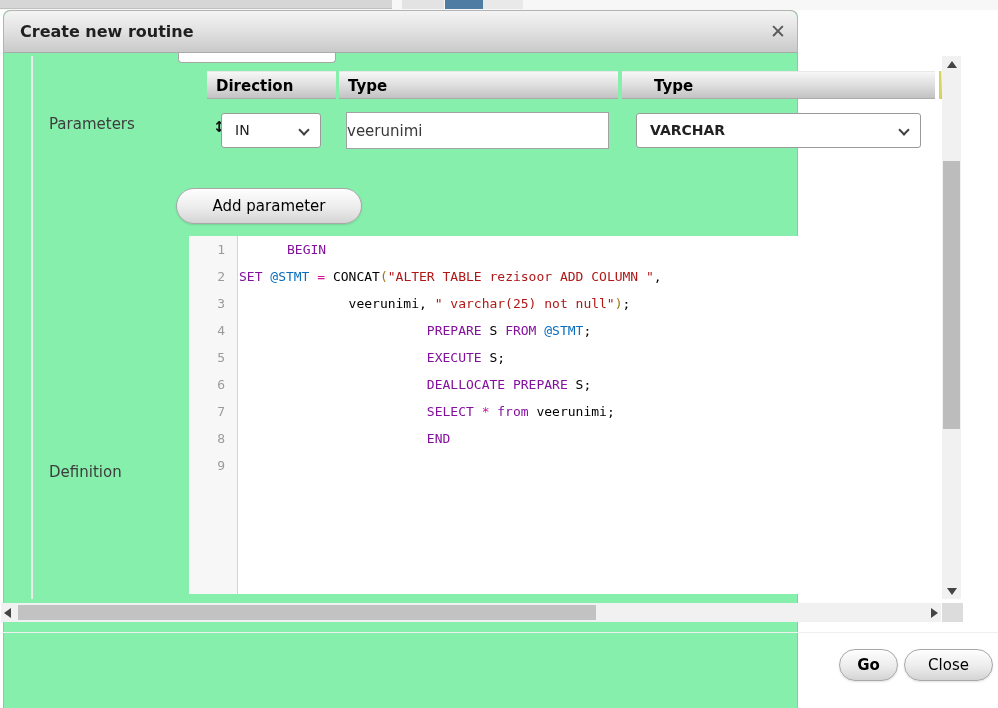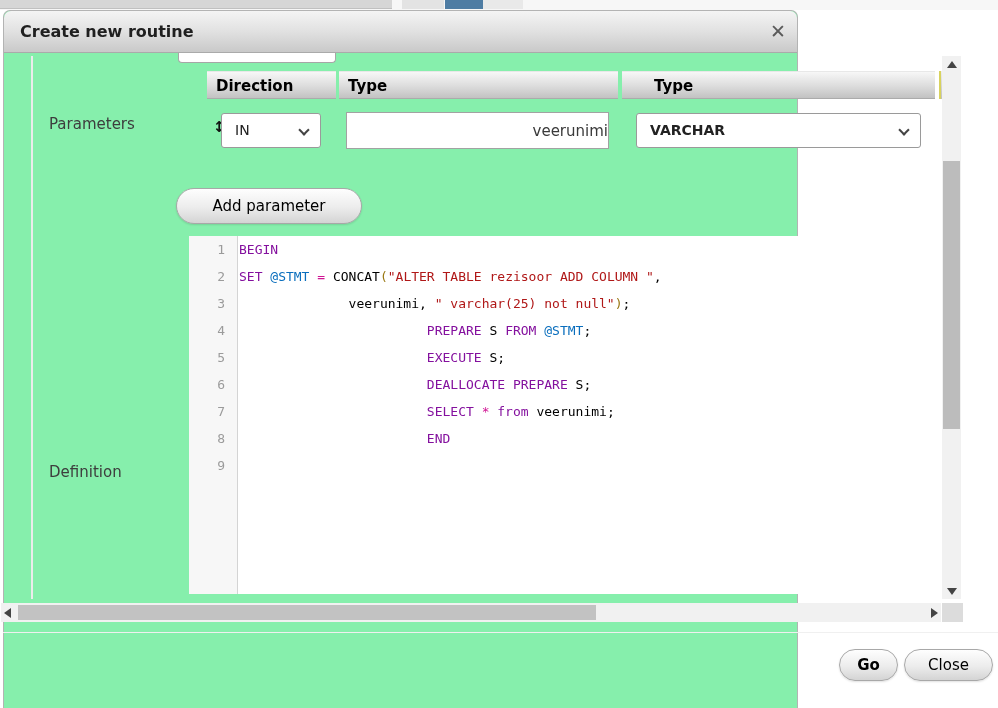--- a/index.html
+++ b/index.html
@@ -51,21 +51,21 @@
   .fake-select { position:absolute; background:#fff; border:1px solid #9a9a9a; border-radius:3px;
                  font-size:14px; color:#222; cursor:pointer; }
   .sel-direction { left:217px; top:102px; width:100px; height:35px; }
   .sel-type      { left:632px; top:102px; width:285px; height:35px;font-weight:bold; }
   .sel-text { position:absolute; left:13px; top:8px; }
   .chev { position:absolute; right:12px; top:12px; width:8px; height:8px;
           border-right:2px solid #444; border-bottom:2px solid #444; transform:rotate(45deg); }
 
   .name-input { position:absolute; left:342px; top:101px; width:263px; height:37px; background:#fff;
                 border:1px solid #a2a2a2; font-size:15px; color:#3a3a3a;
-                font-family:"DejaVu Sans","Liberation Sans",sans-serif;text-align:right; }
+                font-family:"DejaVu Sans","Liberation Sans",sans-serif; }
 
   .pill-btn { background:linear-gradient(180deg,#fefefe 0%,#ececec 55%,#d4d4d4 100%);
               border:1px solid #a8a8a8; border-radius:18px; font-size:15px; color:#000;
               box-shadow:0 1px 2px rgba(0,0,0,.12); cursor:pointer;
               font-family:"DejaVu Sans","Liberation Sans",sans-serif; }
   .add-param { position:absolute; left:172px; top:177px; width:186px; height:36px; font-weight:normal; }
 
   
   .editor { position:absolute; left:185px; top:225px; width:750px; height:358px; background:#fff; cursor:text; }
   .gutter { position:absolute; left:0; top:0; width:49px; height:358px; background:#f7f7f7; border-right:1px solid #d4d4d4; }
@@ -136,21 +136,21 @@
 
     <button class="pill-btn add-param">Add parameter</button>
 
     <div class="side-label lbl-definition">Definition</div>
 
     <div class="editor">
       <div class="gutter"></div>
       <div class="cm-rows">
           <div class="cm-row">
             <span class="cm-num" style="color: rgb(155, 155, 155);">1</span>
-            <span class="cm-code"><span style="color: rgb(132, 16, 158);">BEGIN</span></span>
+            <span class="cm-code"><span style="color: rgb(132, 16, 158); padding-left: 48px;">BEGIN</span></span>
           </div>
           <div class="cm-row">
             <span class="cm-num" style="color: rgb(155, 155, 155);">2</span>
             <span class="cm-code"><span style="color: rgb(132, 16, 158);">SET</span><span style="color: rgb(0, 0, 0);"> </span><span style="color: rgb(10, 110, 189);">@STMT</span><span style="color: rgb(0, 0, 0);"> </span><span style="color: rgb(209, 20, 148);">=</span><span style="color: rgb(0, 0, 0);"> </span><span style="color: rgb(0, 0, 0);">CONCAT</span><span style="color: rgb(153, 119, 17);">(</span><span style="color: rgb(176, 24, 24);">"ALTER TABLE rezisoor ADD COLUMN "</span><span style="color: rgb(0, 0, 0);">,</span></span>
           </div>
           <div class="cm-row">
             <span class="cm-num" style="color: rgb(155, 155, 155);">3</span>
             <span class="cm-code"><span style="color: rgb(0, 0, 0);">              veerunimi, </span><span style="color: rgb(176, 24, 24);">" varchar(25) not null"</span><span style="color: rgb(153, 119, 17);">)</span><span style="color: rgb(0, 0, 0);">;</span></span>
           </div>
           <div class="cm-row">

